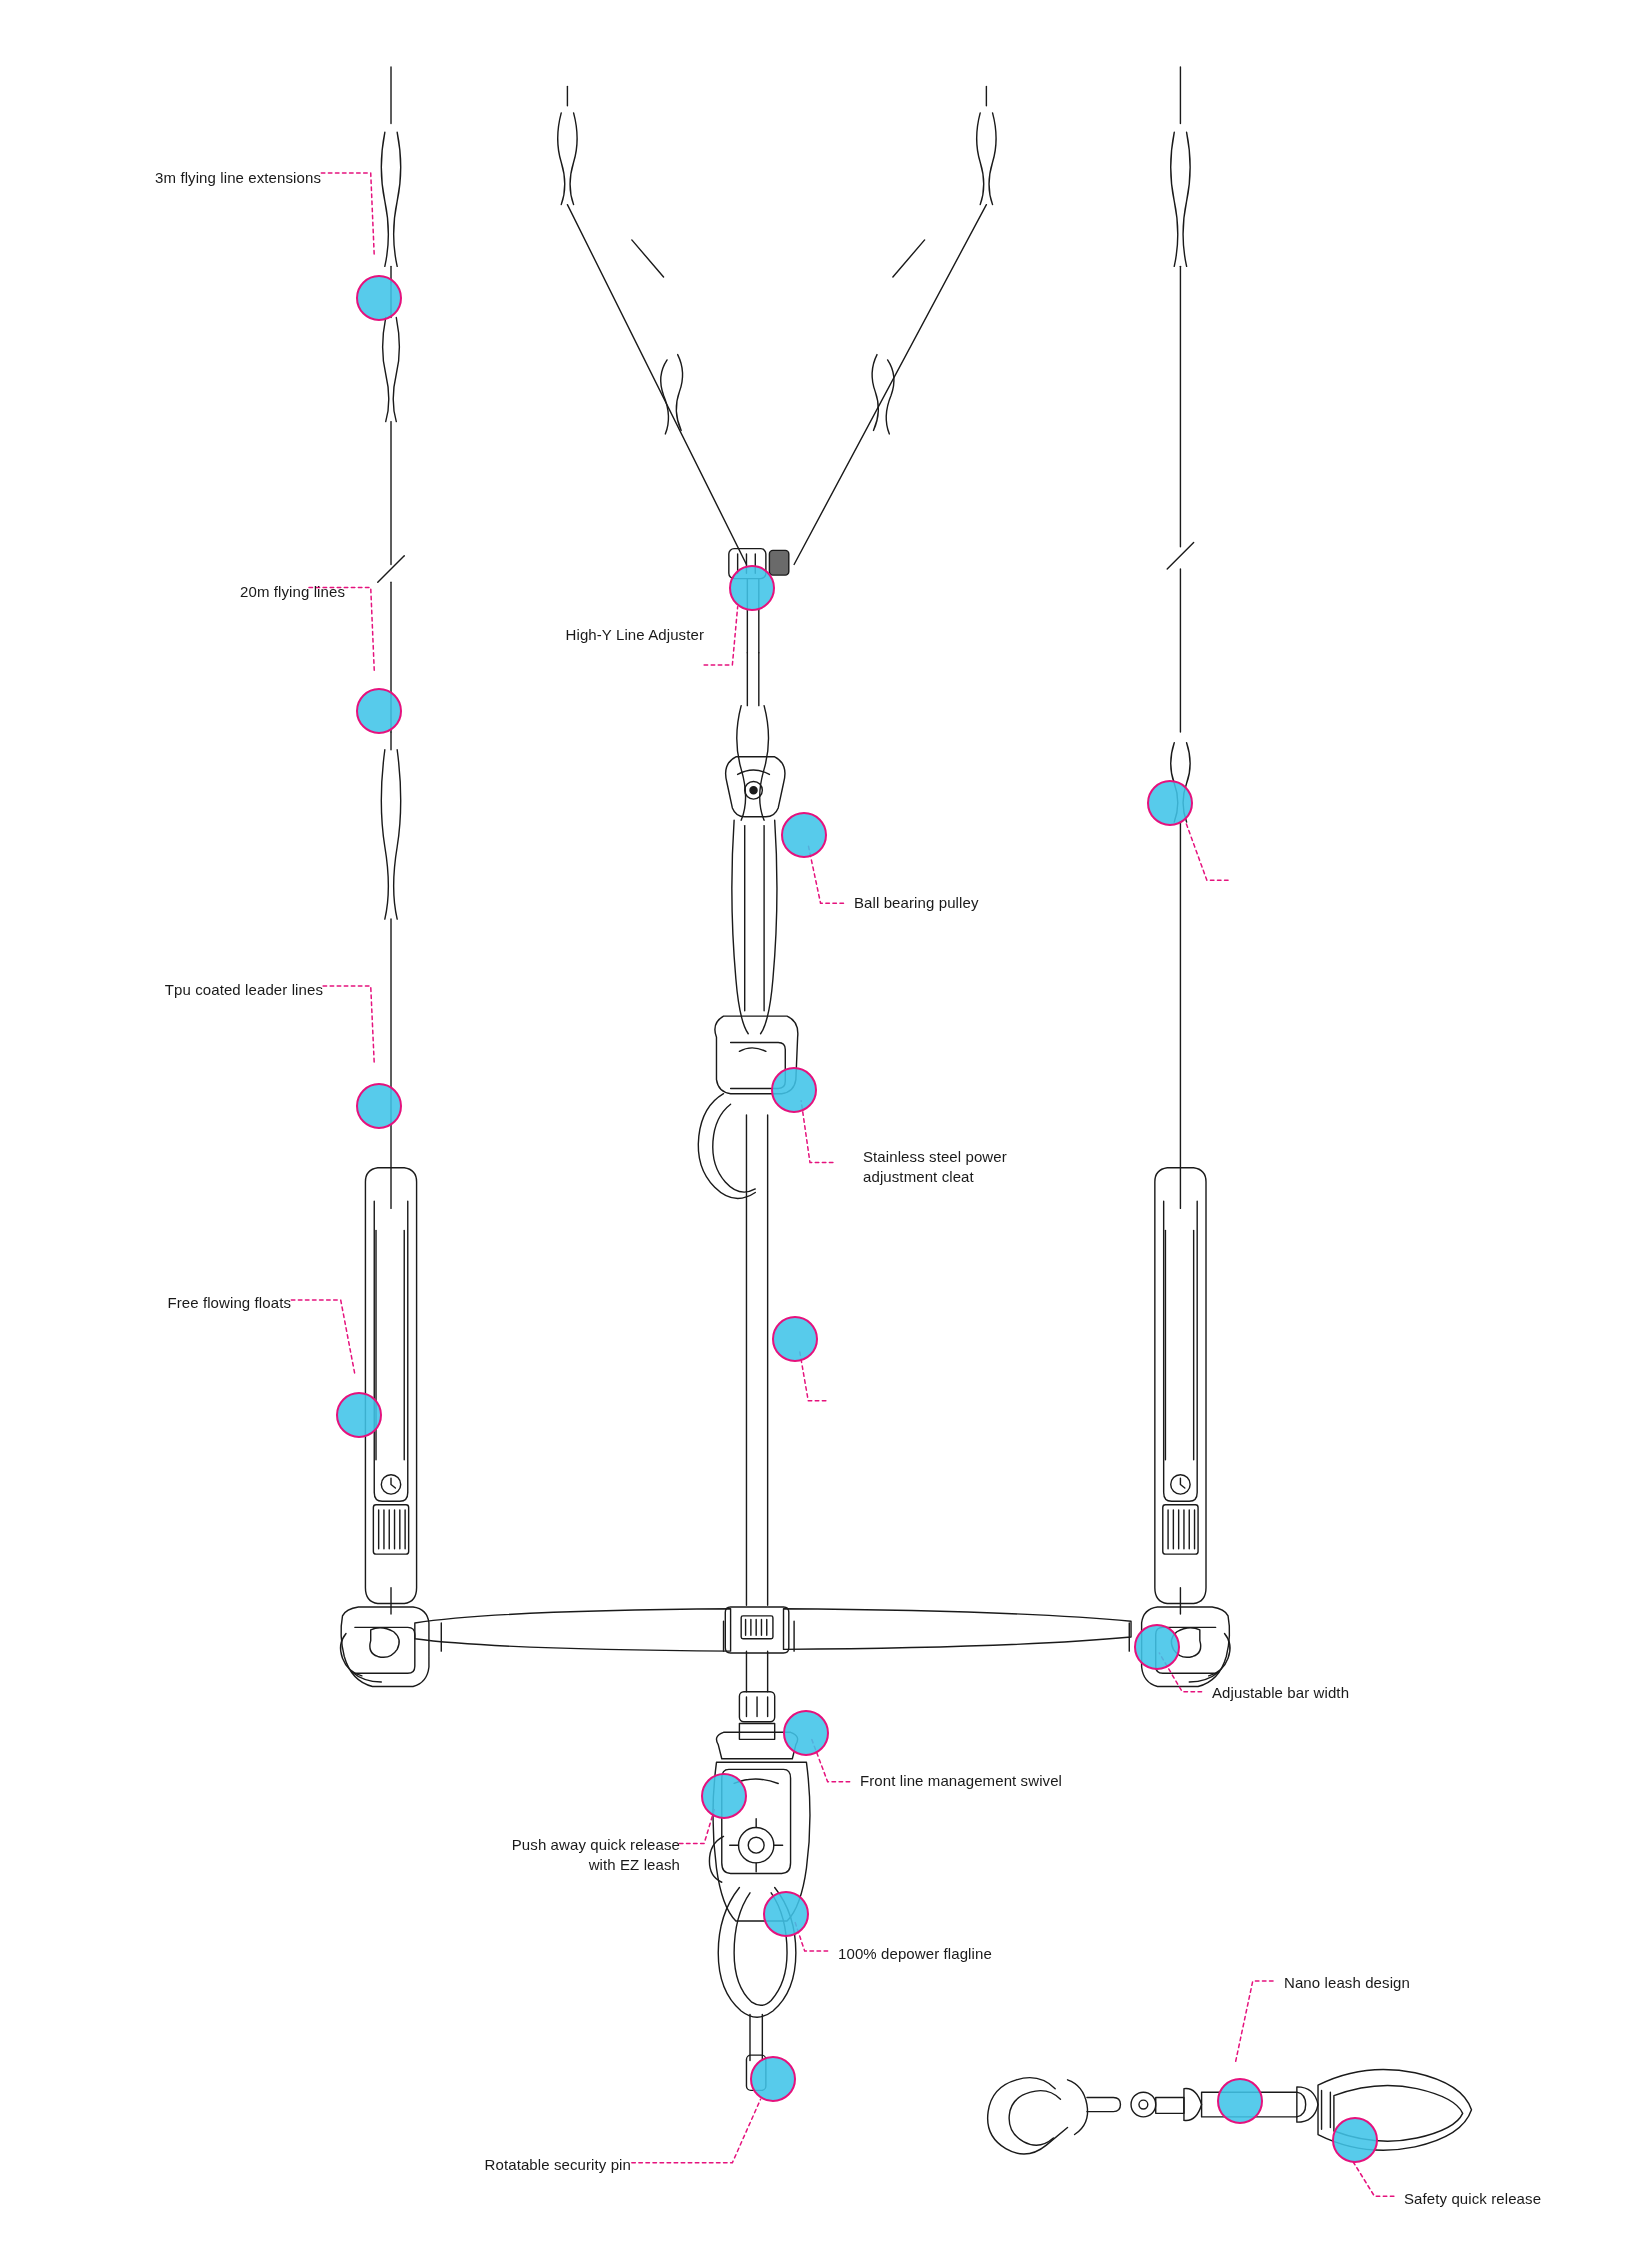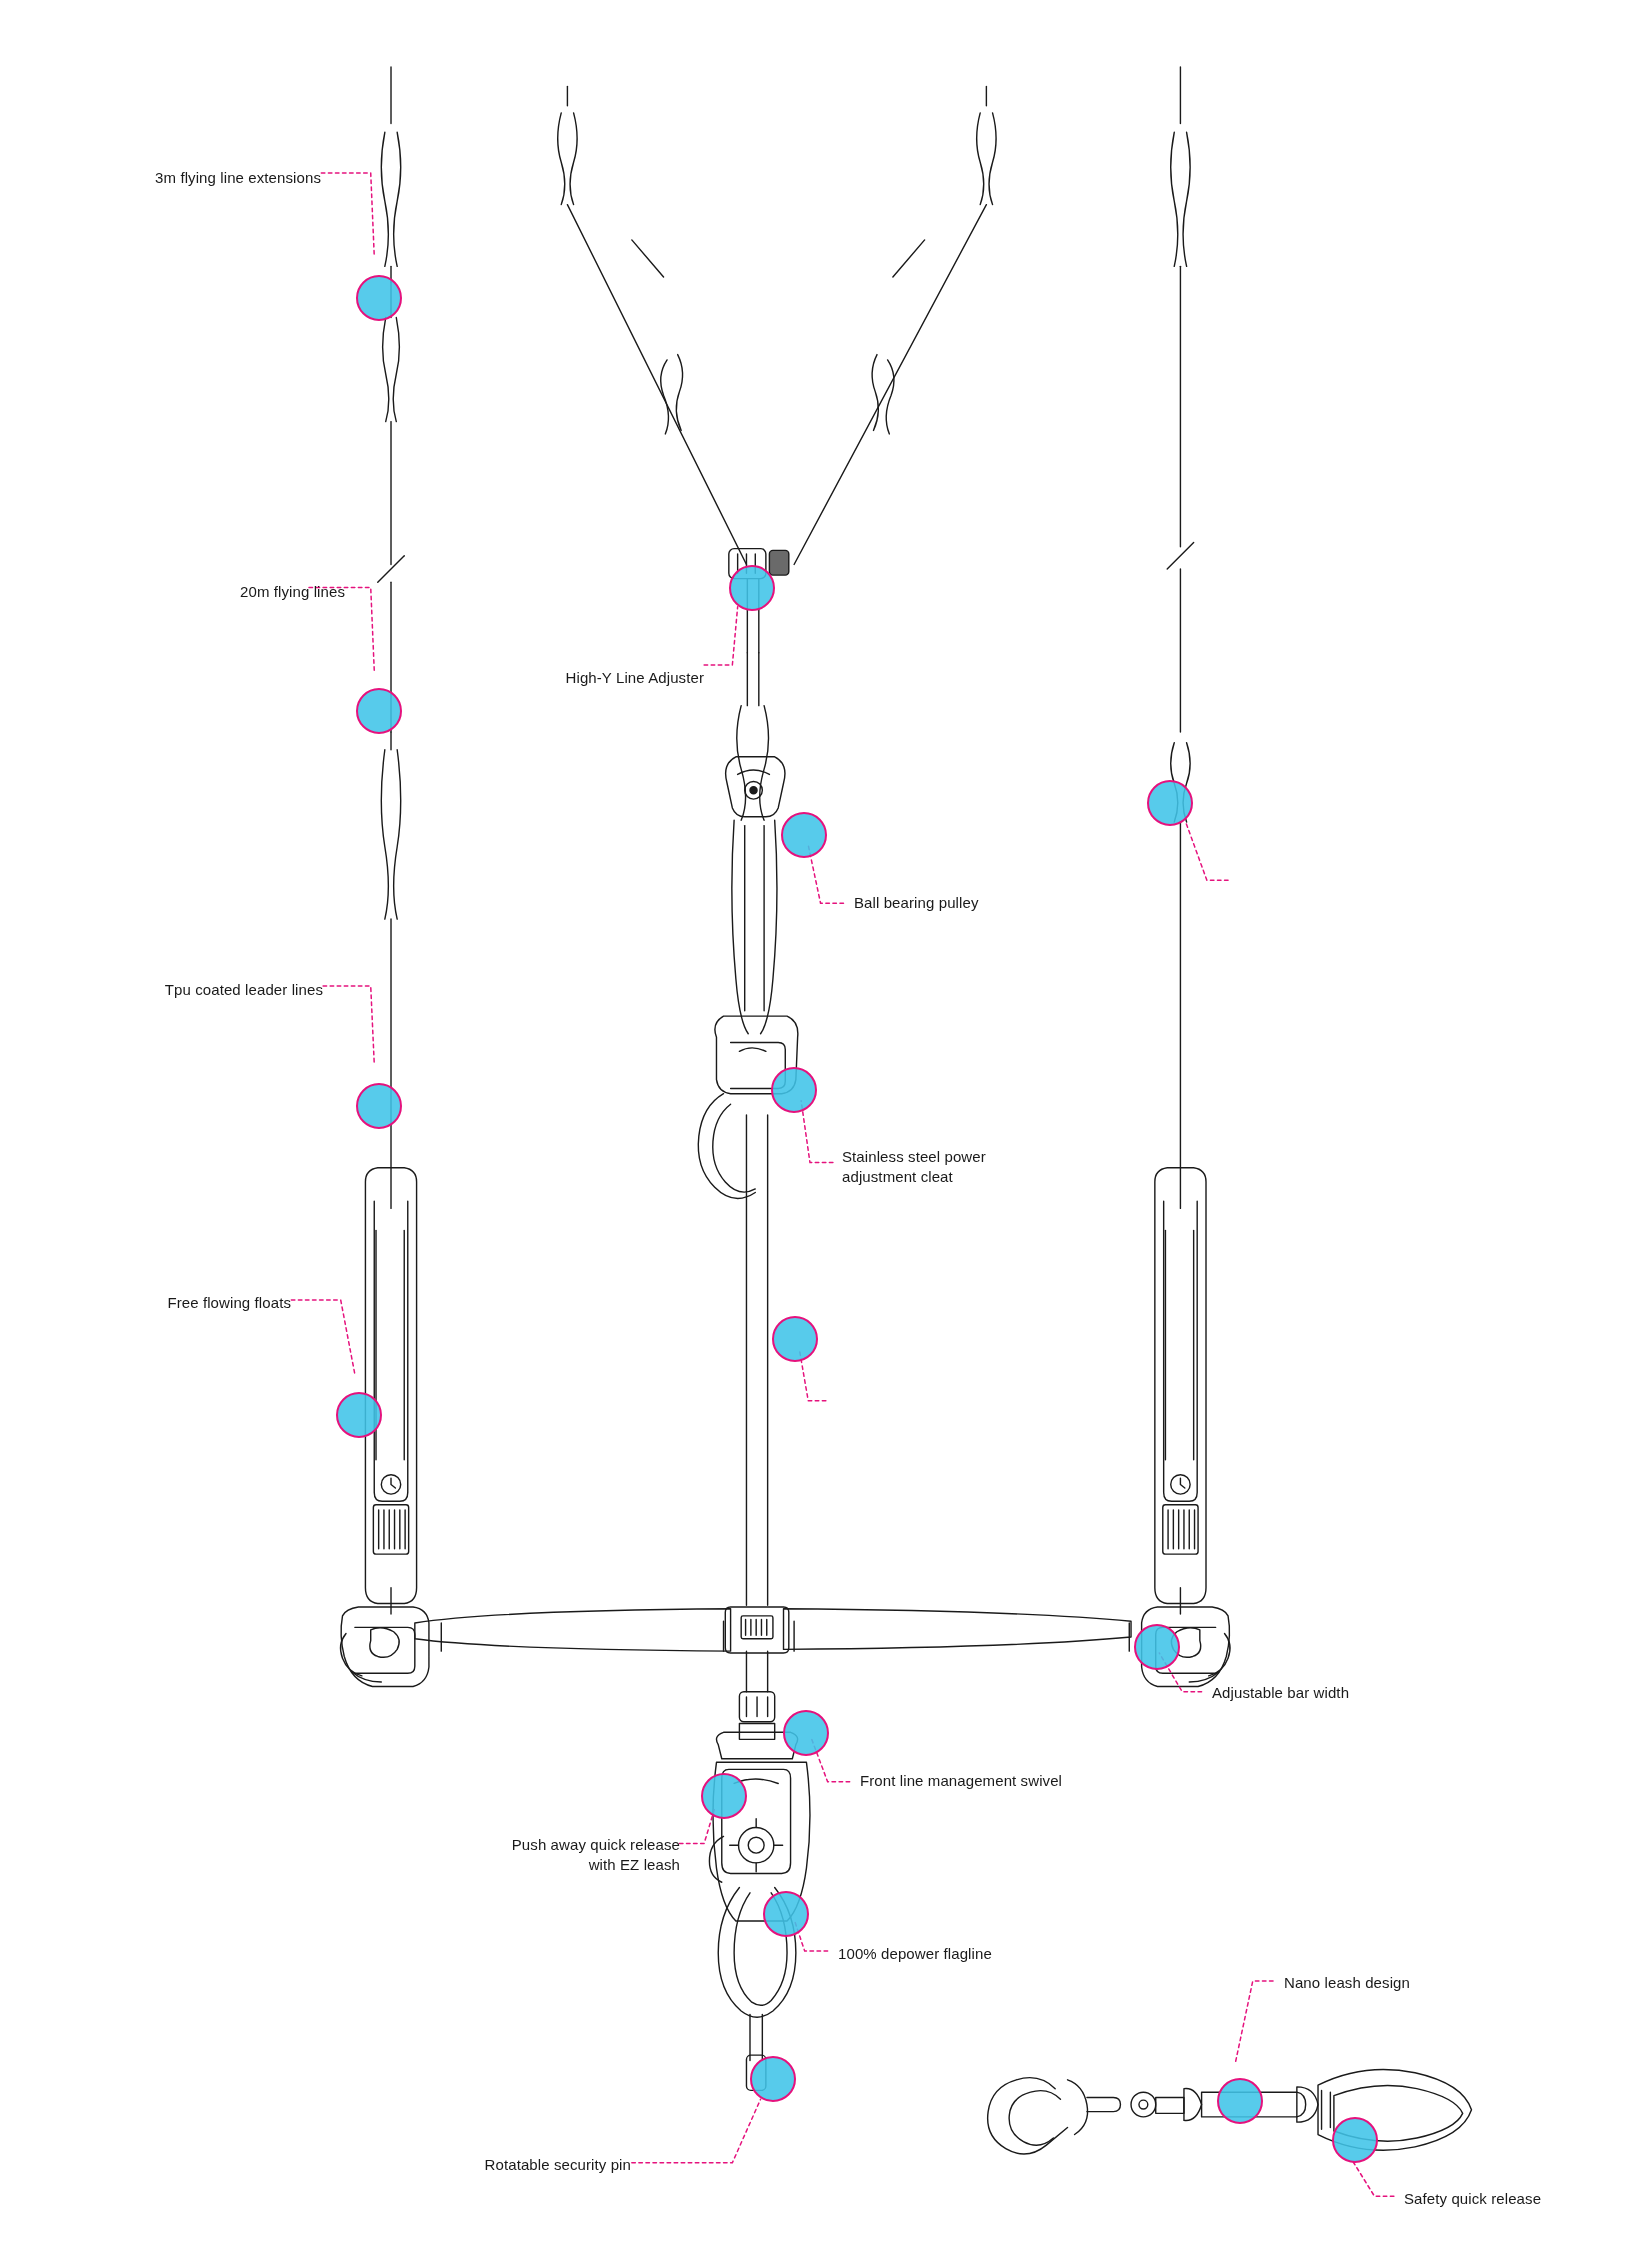--- a/index.html
+++ b/index.html
@@ -236,24 +236,24 @@
   <div class="hotspot" style="left:1134px;top:1624px;width:46px;height:46px;"></div>
   <div class="hotspot" style="left:783px;top:1710px;width:46px;height:46px;"></div>
   <div class="hotspot" style="left:701px;top:1773px;width:46px;height:46px;"></div>
   <div class="hotspot" style="left:763px;top:1891px;width:46px;height:46px;"></div>
   <div class="hotspot" style="left:750px;top:2056px;width:46px;height:46px;"></div>
   <div class="hotspot" style="left:1217px;top:2078px;width:46px;height:46px;"></div>
   <div class="hotspot" style="left:1332px;top:2117px;width:46px;height:46px;"></div>
 
   <div class="callout-label right" style="left:0px;top:168px;width:321px;">3m flying line extensions</div>
   <div class="callout-label right" style="left:0px;top:582px;width:309px;padding-left:36px;">20m flying lines</div>
-  <div class="callout-label right" style="left:388px;top:668px;width:316px;">High-Y Line Adjuster</div>
+  <div class="callout-label right" style="left:388px;top:625px;width:316px;">High-Y Line Adjuster</div>
   <div class="callout-label left" style="left:854px;top:893px;width:335px;">Ball bearing pulley</div>
   <div class="callout-label right" style="left:0px;top:980px;width:323px;">Tpu coated leader lines</div>
-  <div class="callout-label left" style="left:842px;top:1147px;width:353px;">Stainless steel power
+  <div class="callout-label left" style="left:863px;top:1147px;width:353px;">Stainless steel power
 adjustment cleat</div>
   <div class="callout-label right" style="left:0px;top:1293px;width:291px;">Free flowing floats</div>
   <div class="callout-label left" style="left:1212px;top:1683px;width:371px;">Adjustable bar width</div>
   <div class="callout-label left" style="left:860px;top:1771px;width:388px;">Front line management swivel</div>
   <div class="callout-label right" style="left:371px;top:1835px;width:309px;">Push away quick release
 with EZ leash</div>
   <div class="callout-label left" style="left:838px;top:1944px;width:353px;">100% depower flagline</div>
   <div class="callout-label right" style="left:335px;top:2155px;width:296px;">Rotatable security pin</div>
   <div class="callout-label left" style="left:1284px;top:1973px;width:335px;">Nano leash design</div>
   <div class="callout-label left" style="left:1404px;top:2189px;width:222px;">Safety quick release</div>

